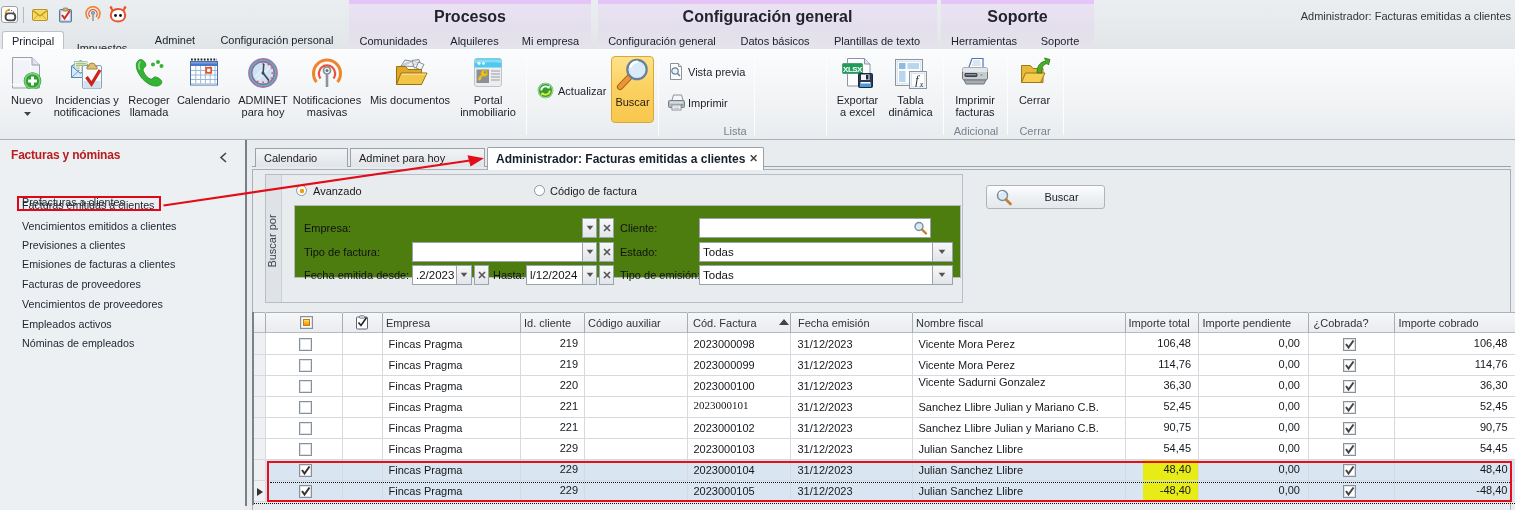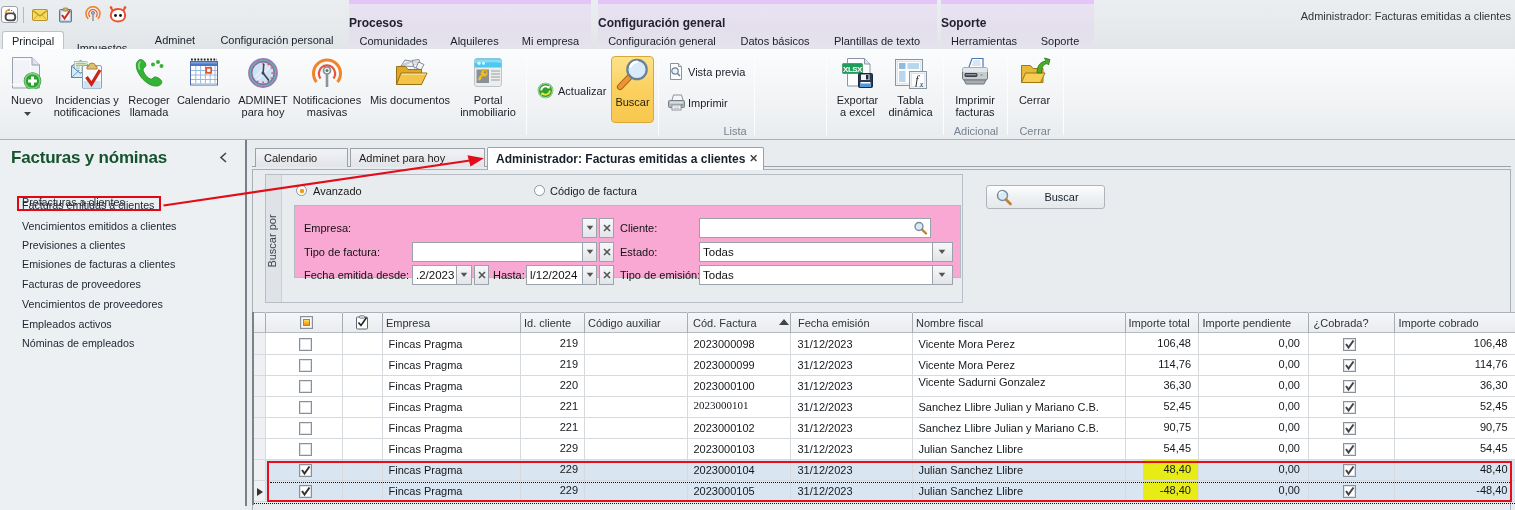--- a/index.html
+++ b/index.html
@@ -83,21 +83,21 @@
   <div class="txt psubt" style="left:441px;width:67px;">Alquileres</div>
   <div class="txt psubt" style="left:515px;width:71px;">Mi empresa</div>
   <div class="txt psubt" style="left:605px;width:114px;">Configuración general</div>
   <div class="txt psubt" style="left:738px;width:74px;">Datos básicos</div>
   <div class="txt psubt" style="left:826px;width:102px;">Plantillas de texto</div>
   <div class="txt psubt" style="left:944px;width:80px;">Herramientas</div>
   <div class="txt psubt" style="left:1036px;width:48px;">Soporte</div>
 </div>
 <style>
 .pgrp { top:0; height:48px; background:linear-gradient(#e9e2f3,#e4dfec 58%,#e5e3ec); border-top:4px solid #e5c4f7; }
-.pcap { position:absolute; left:0; right:0; top:12px; text-align:left; font-size:12px; font-weight:bold; color:#23232e; }
+.pcap { position:absolute; left:0; right:0; top:4px; text-align:center; font-size:16px; font-weight:bold; color:#23232e; }
 .psubt { top:35px; text-align:center; color:#17202a; }
 </style>
 
 <div class="ab" id="ribbon" style="left:0;top:49px;width:1515px;height:91px;background:linear-gradient(#fbfcfd,#f1f3f5 60%,#e9ecef);border-bottom:1px solid #a9b0b7;">
   <style>
     .rbtn { position:absolute; top:0; height:88px; text-align:center; }
     .rbtn svg.big { position:absolute; top:8px; left:50%; margin-left:-16px; }
     .rcap { position:absolute; top:46px; left:0; right:0; font-size:11px; line-height:11.5px; color:#1e1e28; }
     .rsep { position:absolute; top:2px; width:1px; height:84px; background:#c8cdd2; border-right:1px solid #fdfdfe; }
     .rlbl { position:absolute; top:76px; font-size:11px; color:#76828e; text-align:center; }
@@ -349,21 +349,21 @@
 
   <div class="rsep" style="left:1063px;"></div>
 
   <div class="rlbl" style="left:700px;width:70px;">Lista</div>
   <div class="rlbl" style="left:941px;width:70px;">Adicional</div>
   <div class="rlbl" style="left:1000px;width:70px;">Cerrar</div>
 </div>
 
 <div class="ab" id="main" style="left:0;top:140px;width:1515px;height:370px;background:#e9ecef;">
   <div class="ab" id="sidebar" style="left:0;top:0;width:245px;height:370px;background:#edf0f3;">
-    <div class="ab" style="left:11px;top:8px;font-size:17px;font-weight:bold;color:#14532d;letter-spacing:-0.2px;">Facturas y nóminas</div>
+    <div class="ab" style="left:11px;top:8px;font-size:12px;font-weight:bold;color:#b91c1c;letter-spacing:-0.2px;">Facturas y nóminas</div>
     <svg class="ab" style="left:219px;top:12px;" width="8" height="11">
         <path d="M7 1 L2 5.5 L7 10" fill="none" stroke="#444" stroke-width="1.6"></path>
       </svg>
     <style>.sitem{position:absolute;left:22px;font-size:10.7px;color:#1c2430;white-space:nowrap;}</style>
     <div class="sitem" style="top:40px;margin-top:16px;">Prefacturas a clientes</div>
     <div class="sitem" style="top:59px;">Facturas emitidas a clientes</div>
     <div class="sitem" style="top:80px;">Vencimientos emitidos a clientes</div>
     <div class="sitem" style="top:99px;">Previsiones a clientes</div>
     <div class="sitem" style="top:118px;">Emisiones de facturas a clientes</div>
     <div class="sitem" style="top:138px;">Facturas de proveedores</div>
@@ -388,21 +388,21 @@
     <div class="ab" style="left:18px;top:34px;width:698px;height:129px;background:#e9ecef;border:1px solid #b8bec6;">
       <div class="ab" style="left:0;top:0;width:16px;height:127px;background:#dfe3e8;border-right:1px solid #ccd1d6;"></div>
       <div class="ab" style="left:-56px;top:58px;width:128px;height:16px;transform:rotate(-90deg);font-size:11px;color:#39434d;text-align:center;">Buscar por</div>
 
       <div class="ab" style="left:30px;top:10px;width:11px;height:11px;border-radius:50%;background:#fff;border:1px solid #8a949e;"></div>
       <div class="ab" style="left:33.5px;top:13.5px;width:4px;height:4px;border-radius:50%;background:#f59d00;box-shadow:0 0 1px #c97f00;"></div>
       <div class="txt" style="left:47px;top:10px;">Avanzado</div>
       <div class="ab" style="left:268px;top:10px;width:11px;height:11px;border-radius:50%;background:#fff;border:1px solid #8a949e;"></div>
       <div class="txt" style="left:284px;top:10px;">Código de factura</div>
 
-      <div class="ab" style="left:28px;top:30px;width:667px;height:73px;background:#f9a8d4;border:1px solid #b4bac1;">
+      <div class="ab" style="left:28px;top:30px;width:667px;height:73px;background:#4d7c0f;border:1px solid #b4bac1;">
         <style>
           .flbl{position:absolute;font-size:11px;color:#111;white-space:nowrap;}
           .fin{position:absolute;height:20px;background:#fff;border:1px solid #9aa3ac;font-size:11.5px;color:#111;line-height:18px;padding-left:3px;white-space:nowrap;overflow:hidden;}
           .fbtn{position:absolute;height:20px;background:linear-gradient(#f6f7f8,#e2e5e9);border:1px solid #9aa3ac;}
           .fbtn svg{position:absolute;left:50%;top:50%;transform:translate(-50%,-50%);}
         </style>
         <div class="flbl" style="left:9px;top:16px;">Empresa:</div>
         <div class="flbl" style="left:9px;top:40px;">Tipo de factura:</div>
         <div class="flbl" style="left:9px;top:63px;">Fecha emitida desde:</div>
         <div class="flbl" style="left:325px;top:16px;">Cliente:</div>

